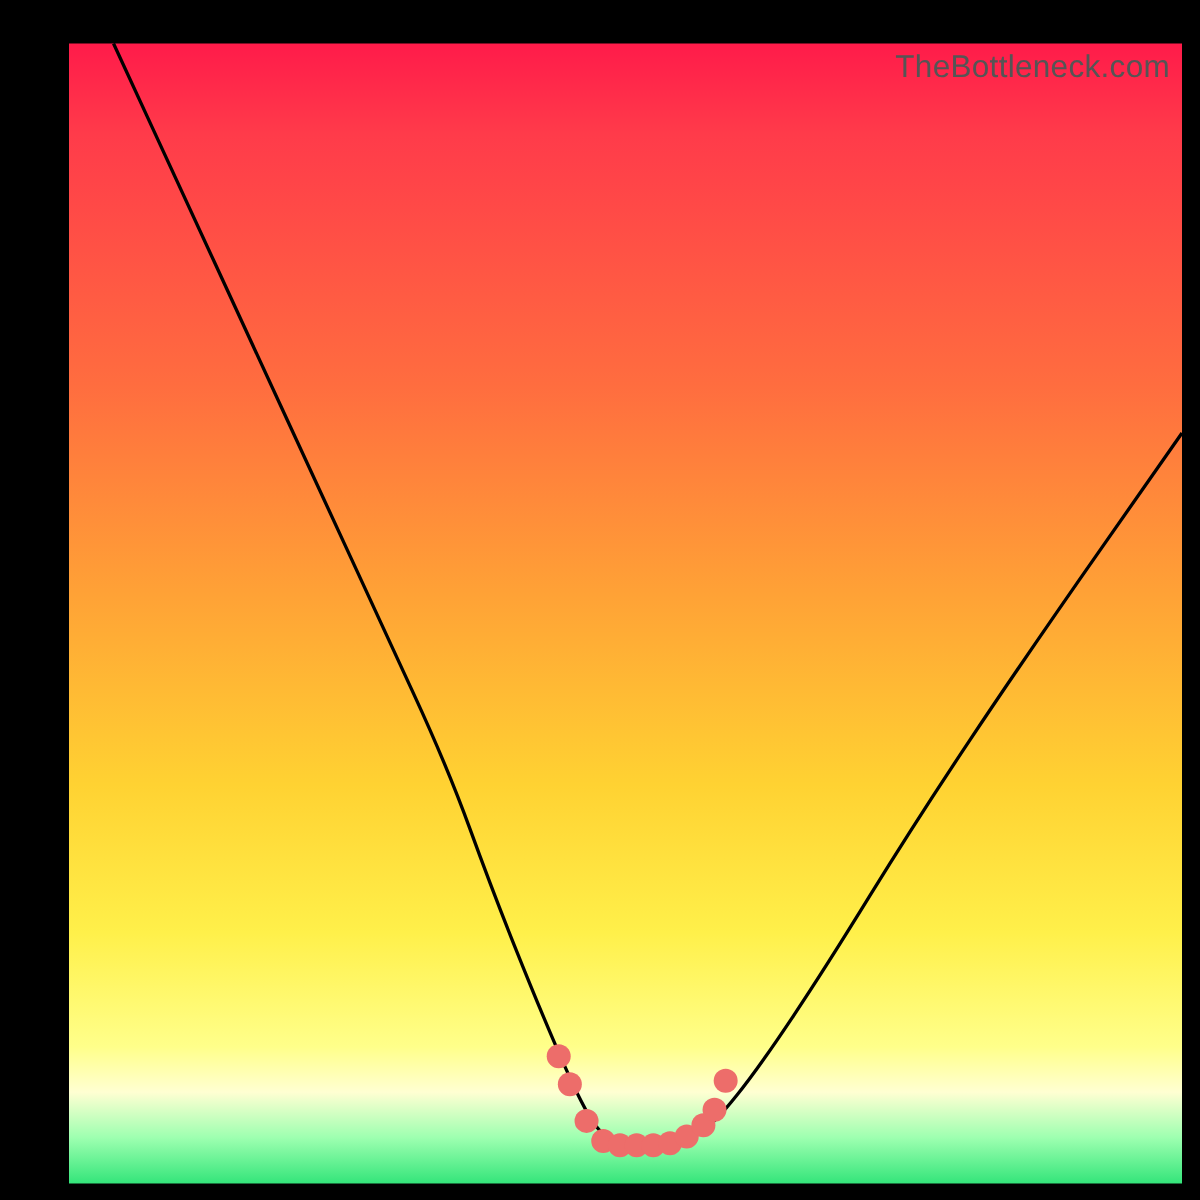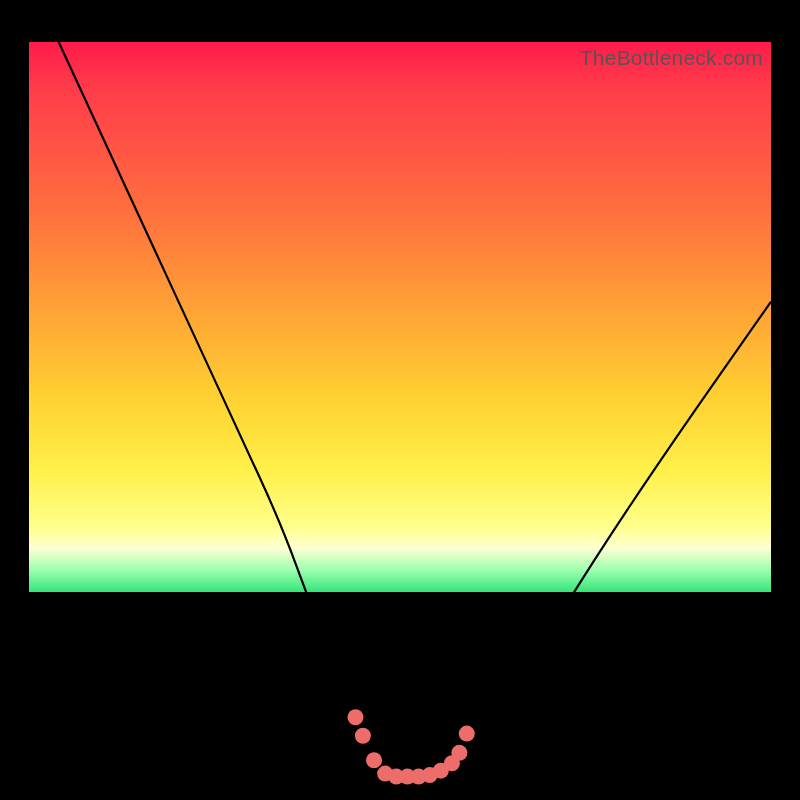--- a/index.html
+++ b/index.html
@@ -12,39 +12,38 @@
     font-family: Arial, Helvetica, sans-serif;
   }
   .frame {
     position: relative;
     width: 800px;
     height: 800px;
     background: #000;
   }
   .plot-area {
     position: absolute;
-    left: 29px;
+    left: 46px;
     top: 29px;
     width: 742px;
-    height: 550px;
+    height: 760px;
     
     background: linear-gradient(
       to bottom,
       #ff1b4a 0%,
       #ff3b4a 8%,
       #ff6d3f 30%,
       #ffa136 48%,
       #ffd232 65%,
       #fff04a 78%,
       #ffff8a 88%,
       #ffffd2 92%,
       #9dffb0 96%,
       #34e57a 100%
     );
-    margin-top: 13px;
   }
   .watermark {
     position: absolute;
     top: 4px;
     right: 8px;
     color: #555555;
     font-size: 21px;
     font-weight: 500;
     letter-spacing: 0.2px;
     user-select: none;

